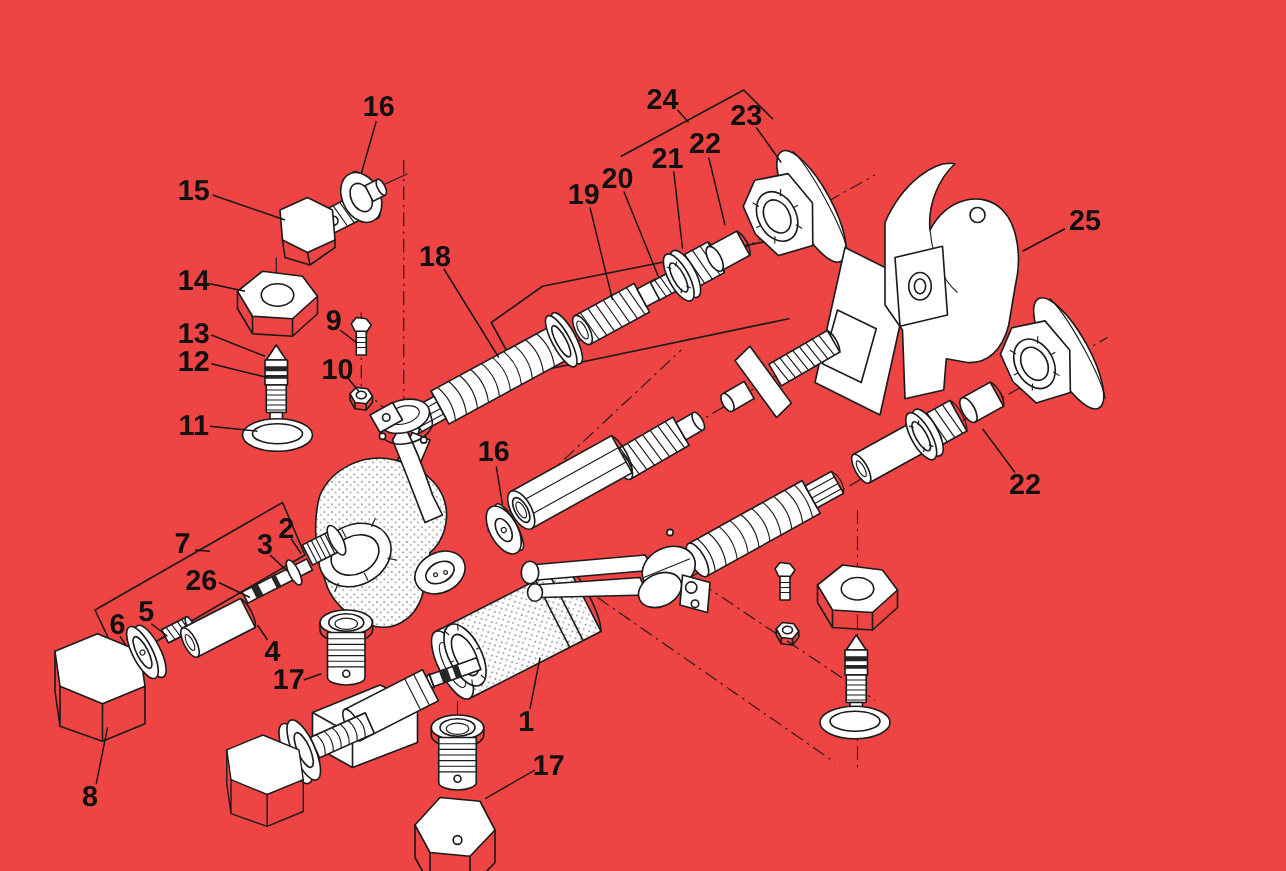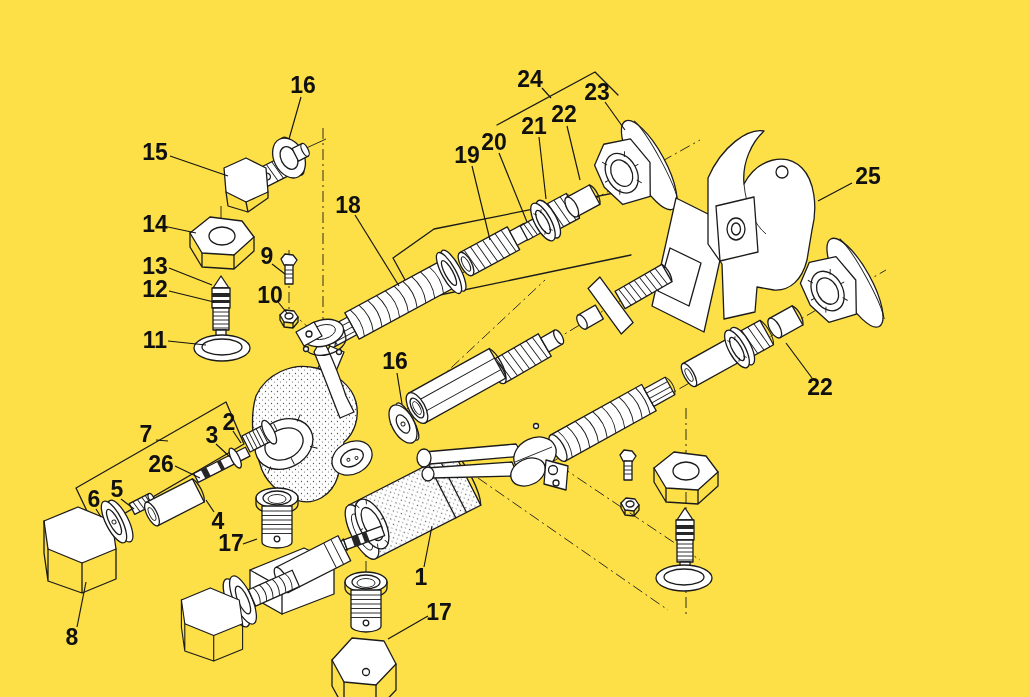--- a/index.html
+++ b/index.html
@@ -1,16 +1,16 @@
 <!DOCTYPE html>
 <html><head>
 <meta charset="utf-8">
 <style>
   html,body{margin:0;padding:0;background:#ffffff;}
-  .stage{width:1029px;height:697px;background:#fde047;position:relative;overflow:hidden;
+  .stage{width:1029px;height:697px;background:#ef4444;position:relative;overflow:hidden;
          font-family:"Liberation Sans",sans-serif;}
   svg{display:block;}
   .ln{fill:none;stroke:#1b1b1b;stroke-width:1.3;stroke-linecap:round;stroke-linejoin:round;}
   .thin{fill:none;stroke:#1b1b1b;stroke-width:0.9;}
   .fw{fill:#ffffff;stroke:#1b1b1b;stroke-width:1.3;stroke-linejoin:round;}
   .fd{fill:url(#stip);stroke:#1b1b1b;stroke-width:1.3;stroke-linejoin:round;}
   .dk{fill:#262626;stroke:none;}
   .cl{fill:none;stroke:#1b1b1b;stroke-width:0.9;stroke-dasharray:11 4 2 4;}
   .leader{fill:none;stroke:#141414;stroke-width:1.15;}
   .callout-num{font-family:"Liberation Sans",sans-serif;font-size:23px;font-weight:600;

